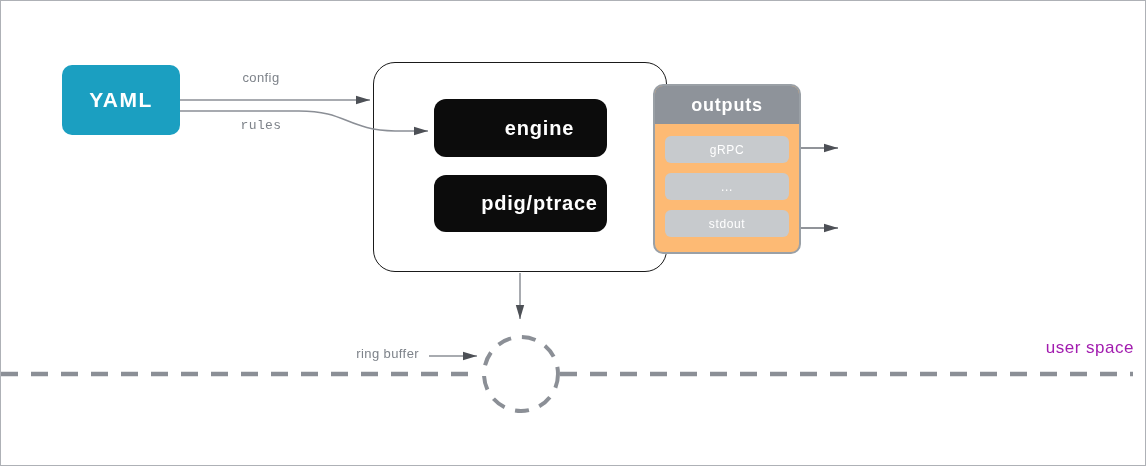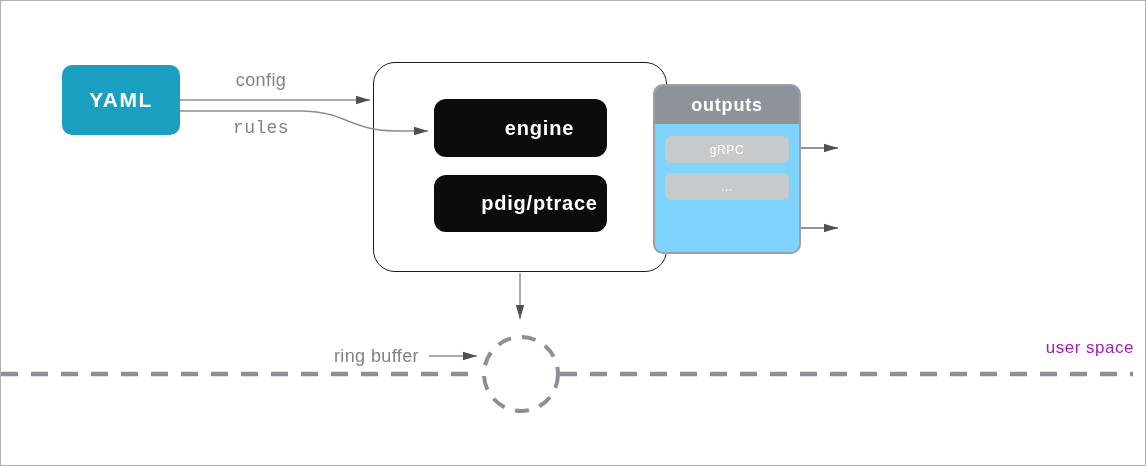--- a/index.html
+++ b/index.html
@@ -49,21 +49,21 @@
     display: flex; align-items: center; justify-content: center;
     z-index: 2;
     padding-left: 38px;
   }
   .engine-box { left: 433px; top: 98px;  width: 173px; height: 58px; }
   .pdig-box   { left: 433px; top: 174px; width: 173px; height: 57px; }
 
   
   .outputs-panel {
     left: 652px; top: 83px; width: 148px; height: 170px;
-    background: #7dd3fc;
+    background: #fdba74;
     border: 2px solid #9aa0a6;
     border-radius: 10px;
     overflow: hidden;
     z-index: 3;
   }
   .outputs-header {
     height: 38px;
     background: #8e939a;
     color: #ffffff;
     font-size: 18px;
@@ -79,21 +79,21 @@
     border-radius: 6px;
     color: #ffffff;
     font-size: 12px;
     letter-spacing: 0.6px;
     display: flex; align-items: center; justify-content: center;
   }
 
   
   .edge-label {
     color: #7e838a;
-    font-size: 18px;
+    font-size: 13px;
     letter-spacing: 0.4px;
     z-index: 4;
   }
   .config-label { left: 200px; top: 69px;  width: 120px; text-align: center; }
   .rules-label  { left: 200px; top: 117px; width: 120px; text-align: center; font-family: Liberation Mono, monospace; }
   .ringbuffer-label { left: 308px; top: 345px; width: 110px; text-align: right; }
   .userspace-label  {
     right: 11px; top: 337px;
     color: #a21caf;
     font-size: 17px;
@@ -159,20 +159,23 @@
     <div class="outputs-header">
       <span>outputs</span>
     </div>
     <div class="outputs-body">
       <div class="output-item">
         <span>gRPC</span>
       </div>
       <div class="output-item">
         <span>...</span>
       </div>
+      <div class="output-item">
+        <span>stdout</span>
+      </div>
     </div>
   </div>
 
   <div class="abs edge-label ringbuffer-label">ring buffer</div>
 
   <div class="abs userspace-label">user space</div>
 
 </div>
 
 </body></html>

